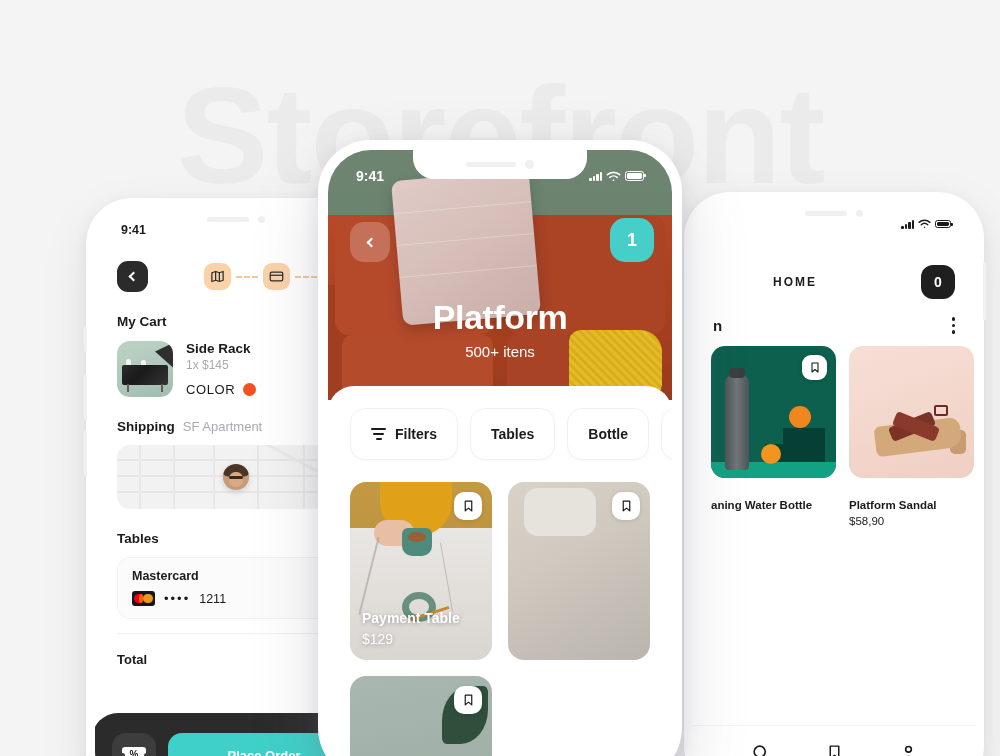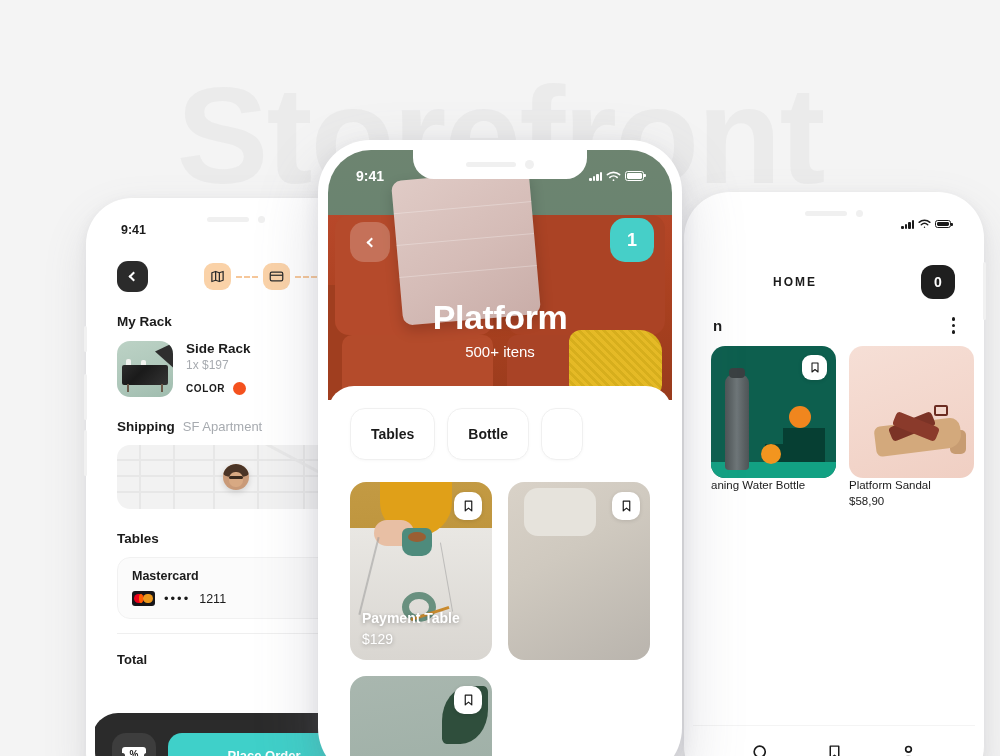--- a/index.html
+++ b/index.html
@@ -100,21 +100,21 @@
   }
   .thumb .rack { position: absolute; left: 5px; right: 5px; top: 24px; height: 20px; background: linear-gradient(135deg,#2c2c2c,#1a1a1a 40%,#343434); border-radius: 2px; }
   .thumb .leg { position:absolute; bottom: 5px; width: 2px; height: 8px; background: #6b5a4a; }
   .thumb .leg.l { left: 10px; } .thumb .leg.r { right: 10px; }
   .thumb .v1 { position: absolute; left: 9px; top: 18px; width: 5px; height: 7px; background: #f2f3f0; border-radius: 2px 2px 0 0; }
   .thumb .v2 { position: absolute; left: 24px; top: 19px; width: 5px; height: 6px; background: #f2f3f0; border-radius: 2px 2px 0 0; }
   .thumb .diag { position: absolute; right: -4px; top: 0; width: 22px; height: 30px; background: #2e2e2e; clip-path: polygon(100% 0, 100% 100%, 0 35%); }
   .item-name { font-size: 13.5px; font-weight: 700; color: #1b1b1b; }
   .item-qty { font-size: 12px; color: #a7abb0; margin-top: 2px; }
   .item-color { display: flex; align-items: center; gap: 8px; margin-top: 10px; }
-  .item-color span { font-size: 10px; font-weight: 700; letter-spacing: .6px; color: #1b1b1b; }
+  .item-color span { font-size: 13px; font-weight: 400; letter-spacing: .6px; color: #1b1b1b; }
   .swatch { width: 13px; height: 13px; border-radius: 50%; background: #f4511e; }
 
   .map-card { margin-top: 11px; height: 64px; border-radius: 13px; background: #f2f2f2; position: relative; overflow: hidden; }
   .map-card .grid-h, .map-card .grid-v { position: absolute; background: #e7e7e7; }
   .map-card .grid-h { height: 1.5px; left: 0; right: 0; }
   .map-card .grid-v { width: 1.5px; top: 0; bottom: 0; }
   .map-card .road { position: absolute; left: -10%; top: -10%; width: 140%; height: 2.5px; background: #e9e9e9; transform: rotate(28deg); }
   .avatar {
     position: absolute; left: 50%; top: 50%; transform: translate(-50%,-50%);
     width: 26px; height: 26px; border-radius: 50%; overflow: hidden;
@@ -190,21 +190,21 @@
   .kebab i { width: 3.4px; height: 3.4px; border-radius: 50%; background: #1b1b1b; display:block; }
 
   .prow { display: flex; gap: 13px; padding: 12px 0 0 18px; }
   .pcard { width: 125px; flex: 0 0 auto; }
   .pimg { width: 125px; height: 132px; border-radius: 14px; position: relative; overflow: hidden; }
   .bm {
     position: absolute; right: 9px; top: 9px; width: 25px; height: 25px; border-radius: 9px;
     background: #fff; display:flex; align-items:center; justify-content:center;
     box-shadow: 0 1px 4px rgba(0,0,0,.12);
   }
-  .pname { font-size: 11.5px; color: #1b1b1b; margin-top: 1px; }
+  .pname { font-size: 11.5px; color: #1b1b1b; margin-top: 21px; font-weight: bold; }
   .pprice { font-size: 11.5px; color: #1b1b1b; margin-top: 4px; }
 
   .img-bottle { background: #0d5f4e; }
   .img-bottle .bt { position:absolute; left: 14px; top: 28px; width: 24px; height: 96px; background: linear-gradient(90deg,#4d5456,#6e7678,#4d5456); border-radius: 9px 9px 4px 4px; }
   .img-bottle .cap { position:absolute; left: 18px; top: 22px; width: 16px; height: 10px; background:#3a4042; border-radius: 4px; }
   .img-bottle .stepA { position:absolute; left: 54px; bottom: 16px; width: 60px; height: 18px; background:#063f33; }
   .img-bottle .stepB { position:absolute; left: 72px; bottom: 34px; width: 42px; height: 16px; background:#063f33; }
   .img-bottle .teal { position:absolute; left: 0; right: 0; bottom: 0; height: 16px; background: #12a183; }
   .img-bottle .or1 { position:absolute; left: 78px; bottom: 50px; width: 22px; height: 22px; border-radius: 50%; background:#f0861e; }
   .img-bottle .or2 { position:absolute; left: 50px; bottom: 14px; width: 20px; height: 20px; border-radius: 50%; background:#f2951f; }
@@ -350,36 +350,36 @@
               <svg width="15" height="15" viewBox="0 0 24 24" fill="none" stroke="currentColor" stroke-width="2">
                 <rect x="2" y="5" width="20" height="14" rx="2.5"></rect>
                   <path d="M2 10h20"></path>
               </svg>
             </div>
             <div class="step-dots"></div>
           </div>
         </div>
 
         <div class="sec-row" style="margin-top:22px;">
-          <div class="sec-title">My Rack</div>
+          <div class="sec-title">My Cart</div>
           <div class="sec-edit">2</div>
         </div>
 
         <div class="cart-item">
           <div class="thumb">
             <div class="diag"></div>
             <div class="v1"></div>
             <div class="v2"></div>
             <div class="rack"></div>
             <div class="leg l"></div>
             <div class="leg r"></div>
           </div>
           <div>
             <div class="item-name">Side Rack</div>
-            <div class="item-qty">1x $197</div>
+            <div class="item-qty">1x $145</div>
             <div class="item-color">
               <span>COLOR</span>
               <div class="swatch"></div>
             </div>
           </div>
         </div>
 
         <div class="sec-row" style="margin-top:22px;">
           <div style="display:flex; align-items:baseline;">
             <span class="sec-title">Shipping</span>
@@ -583,20 +583,28 @@
           </svg>
           <div class="batt" style="width:19px;height:10px;">
               <i></i>
             </div>
         </div>
       </div>
 
       <div class="sheet">
         <div class="chips">
           <div class="chip">
+            <div class="filter-ico">
+                <i></i>
+                <i></i>
+                <i></i>
+              </div>
+            <span>Filters</span>
+          </div>
+          <div class="chip">
             <span>Tables</span>
           </div>
           <div class="chip">
             <span>Bottle</span>
           </div>
           <div class="chip">
             
           </div>
         </div>
 

